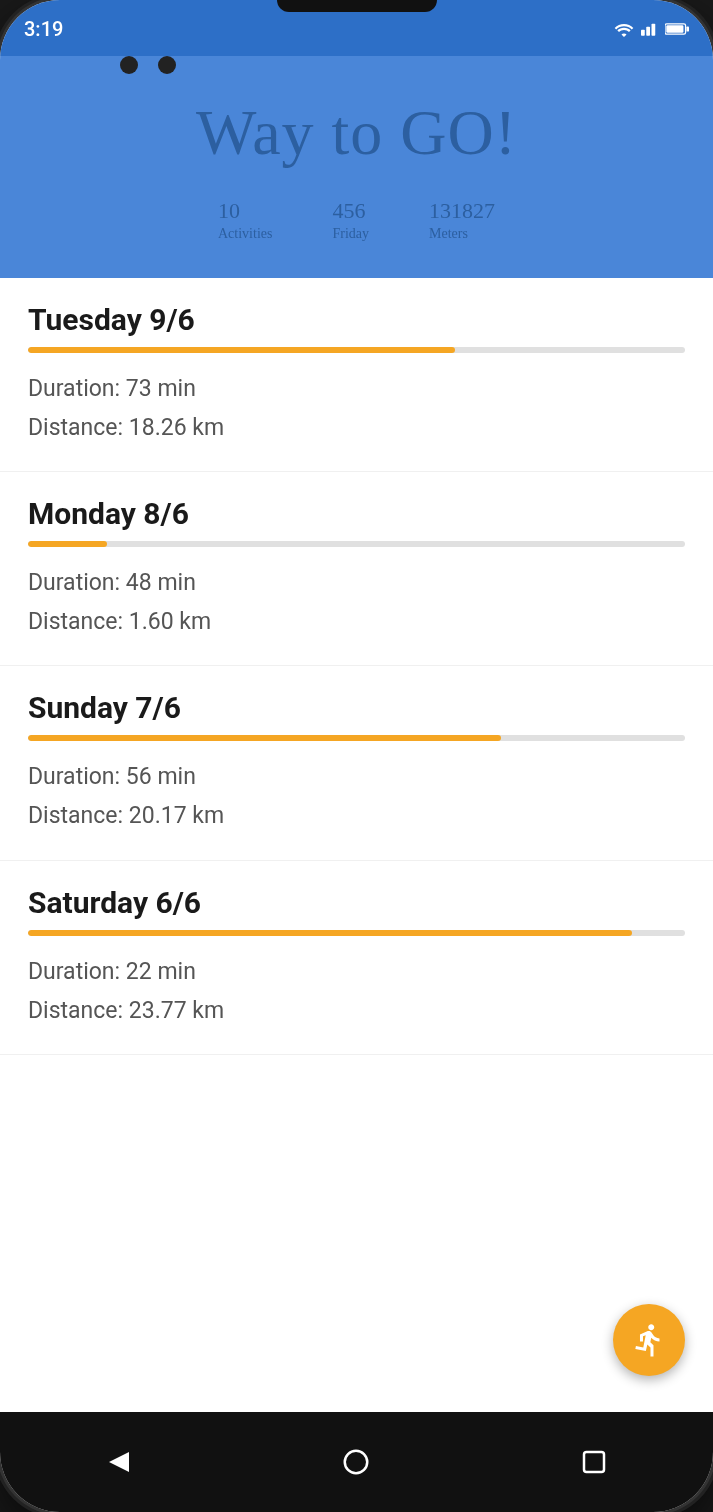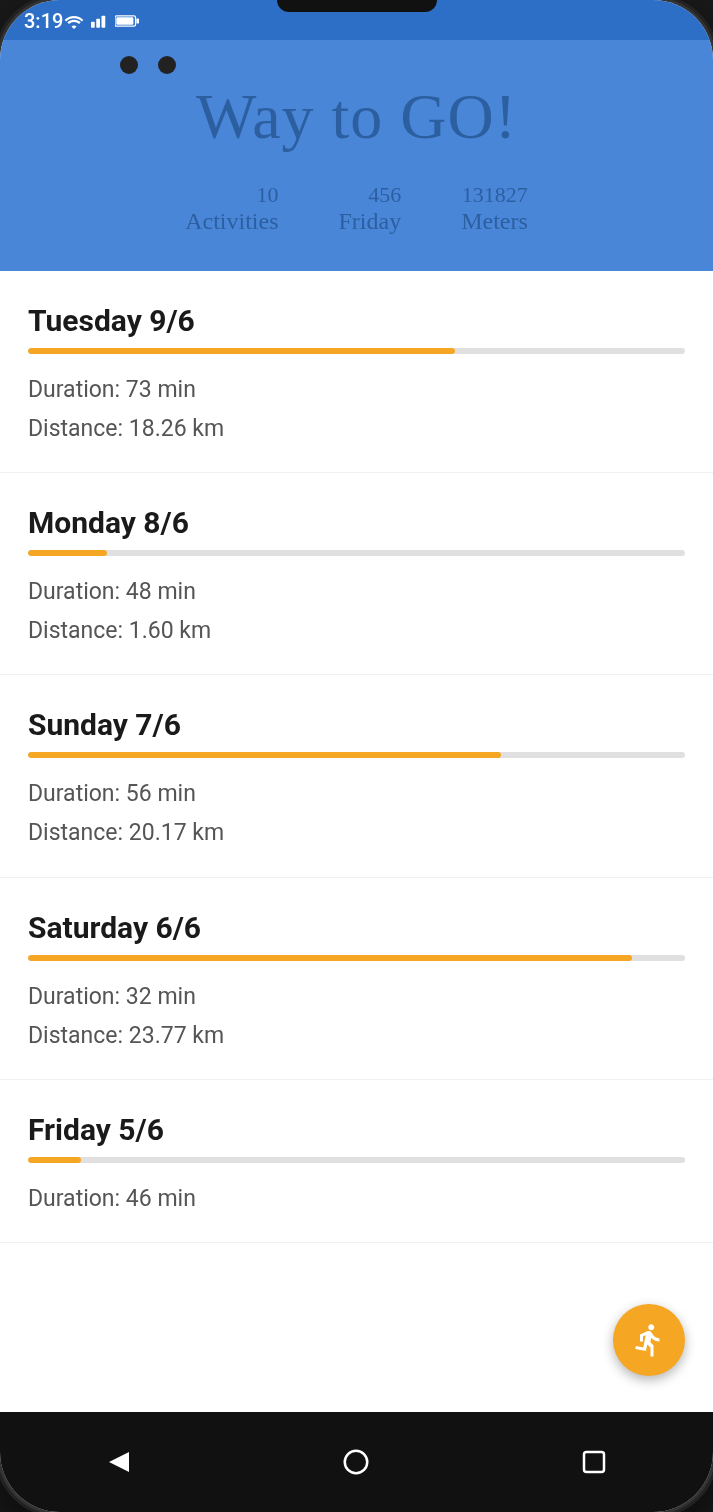--- a/index.html
+++ b/index.html
@@ -31,23 +31,23 @@
       overflow: hidden;
       display: flex;
       flex-direction: column;
     }
 
     
     .status-bar {
       background: #2d6fc7;
       padding: 10px 24px 8px;
       display: flex;
-      justify-content: flex-start;
-      align-items: center;
-      height: 40px;
+      justify-content: space-between;
+      align-items: center;
+      height: 56px;
     }
 
     .status-time {
       color: #fff;
       font-size: 20px;
       font-weight: 500;
     }
 
     .status-icons {
       display: flex;
@@ -76,47 +76,47 @@
       letter-spacing: 1px;
     }
 
     .header-stats {
       display: flex;
       justify-content: center;
       gap: 60px;
     }
 
     .stat-item {
-      text-align: right;
+      text-align: left;
     }
 
     .stat-number {
       font-size: 22px;
       color: #2c5fa0;
       font-weight: 400;
       display: block;
     }
 
     .stat-label {
-      font-size: 24px;
+      font-size: 14px;
       color: #2c5fa0;
       font-weight: 400;
     }
 
     
     .content {
       flex: 1;
       overflow-y: auto;
       background: #fff;
       padding: 0;
       position: relative;
     }
 
     .activity-item {
-      padding: 32px 28px 24px;
+      padding: 24px 28px 24px;
       border-bottom: 1px solid #f0f0f0;
     }
 
     .activity-title {
       font-size: 30px;
       font-weight: 700;
       color: #1a1a1a;
       margin-bottom: 10px;
     }
 
@@ -317,34 +317,25 @@
           <span>Distance: 20.17 km</span>
         </div>
       </div>
 
       <div class="activity-item">
         <div class="activity-title">Saturday 6/6</div>
         <div class="progress-bar-container">
           <div class="progress-bar-fill" style="width: 92%"></div>
         </div>
         <div class="activity-detail">
-          <span>Duration: 32 min</span><br>
+          <span>Duration: 22 min</span><br>
           <span>Distance: 23.77 km</span>
         </div>
       </div>
 
-      <div class="activity-item">
-        <div class="activity-title">Friday 5/6</div>
-        <div class="progress-bar-container">
-          <div class="progress-bar-fill" style="width: 8%"></div>
-        </div>
-        <div class="activity-detail">
-          <span>Duration: 46 min</span>
-        </div>
-      </div>
 
       <div class="fab">
         <svg viewBox="0 0 24 24" xmlns="http://www.w3.org/2000/svg">
           <path d="M13.49 5.48c1.1 0 2-.9 2-2s-.9-2-2-2-2 .9-2 2 .9 2 2 2zm-3.6 13.9l1-4.4 2.1 2v6h2v-7.5l-2.1-2 .6-3c1.3 1.5 3.3 2.5 5.5 2.5v-2c-1.9 0-3.5-1-4.3-2.4l-1-1.6c-.4-.6-1-1-1.7-1-.3 0-.5.1-.8.1l-5.2 2.2v4.7h2v-3.4l1.8-.7-1.6 8.1-4.9-1-.4 2 7 1.4z"></path>
         </svg>
       </div>
 
     </div>
 
     <div class="nav-bar">

